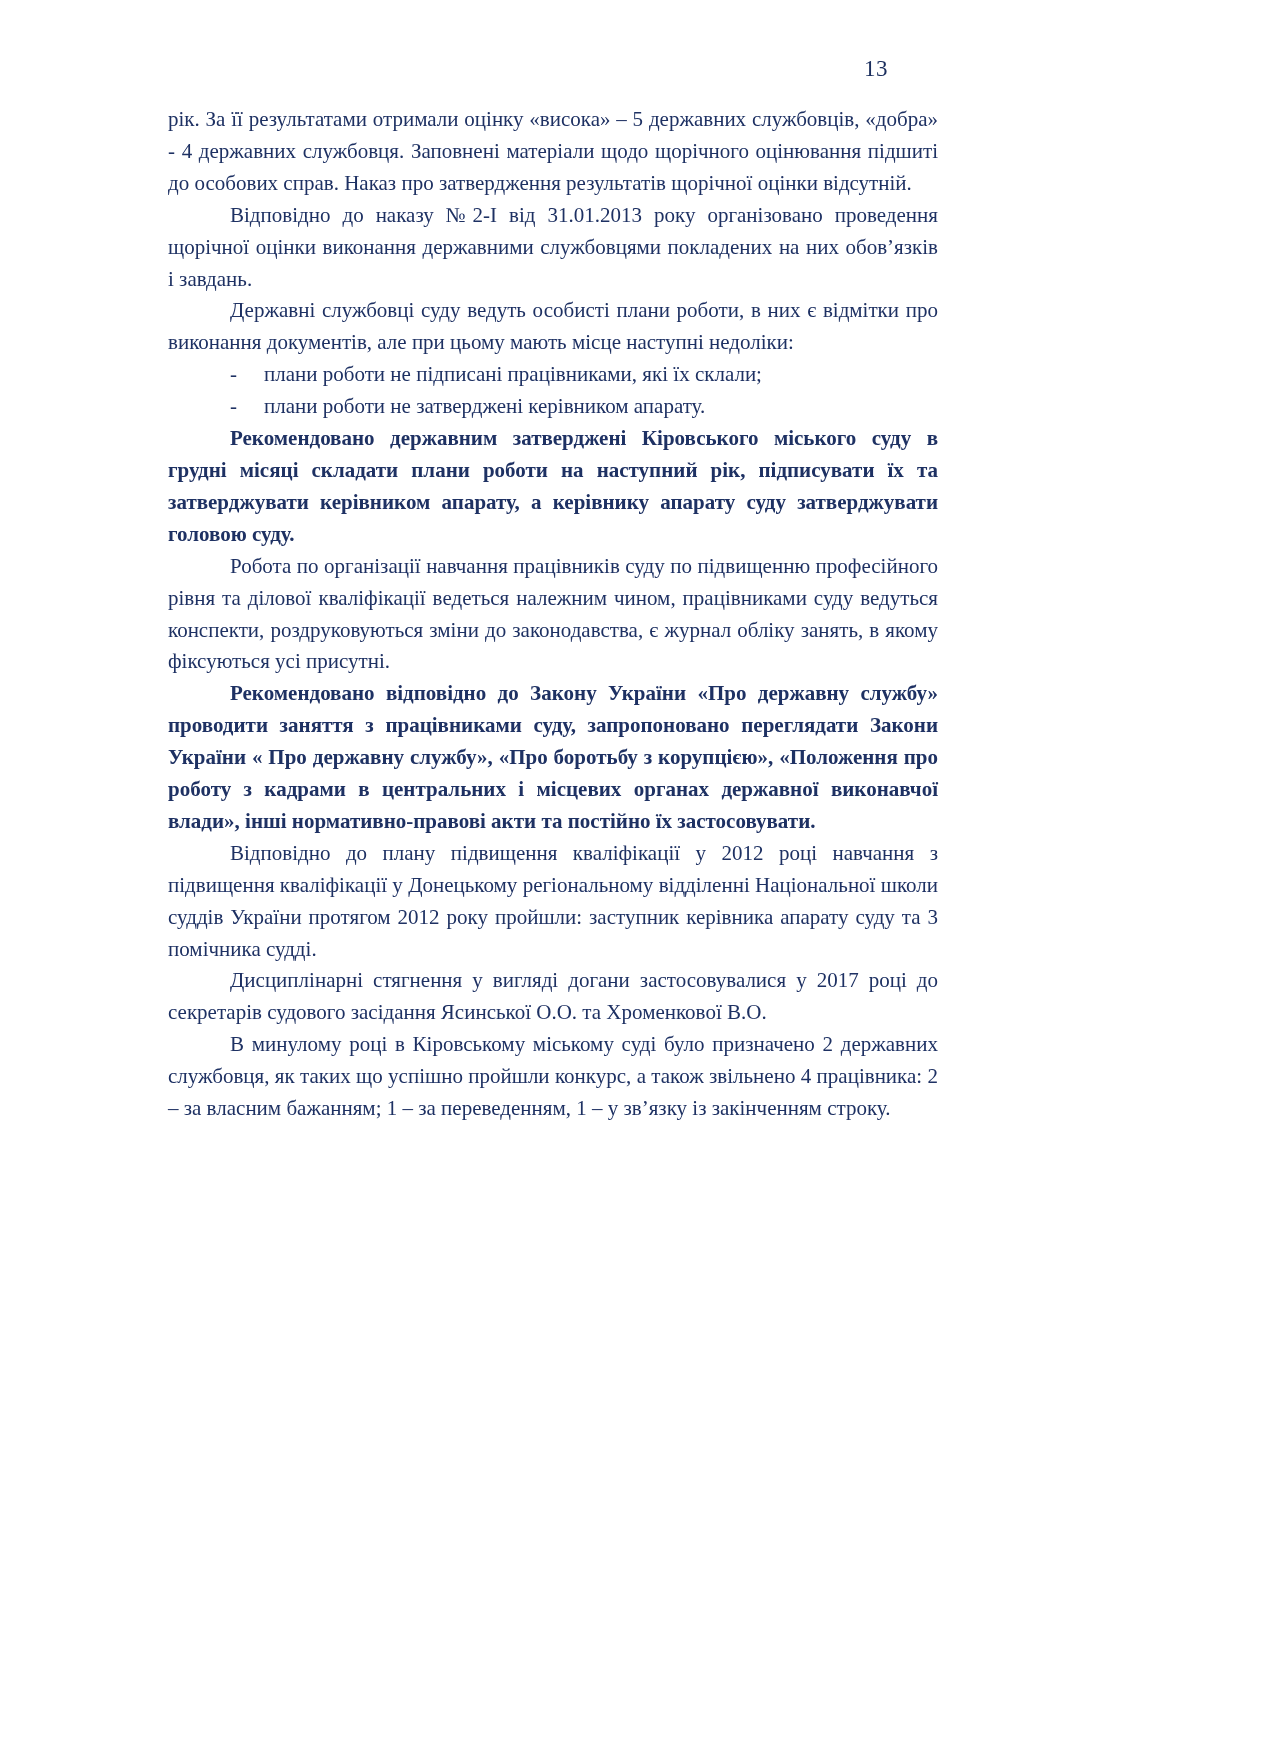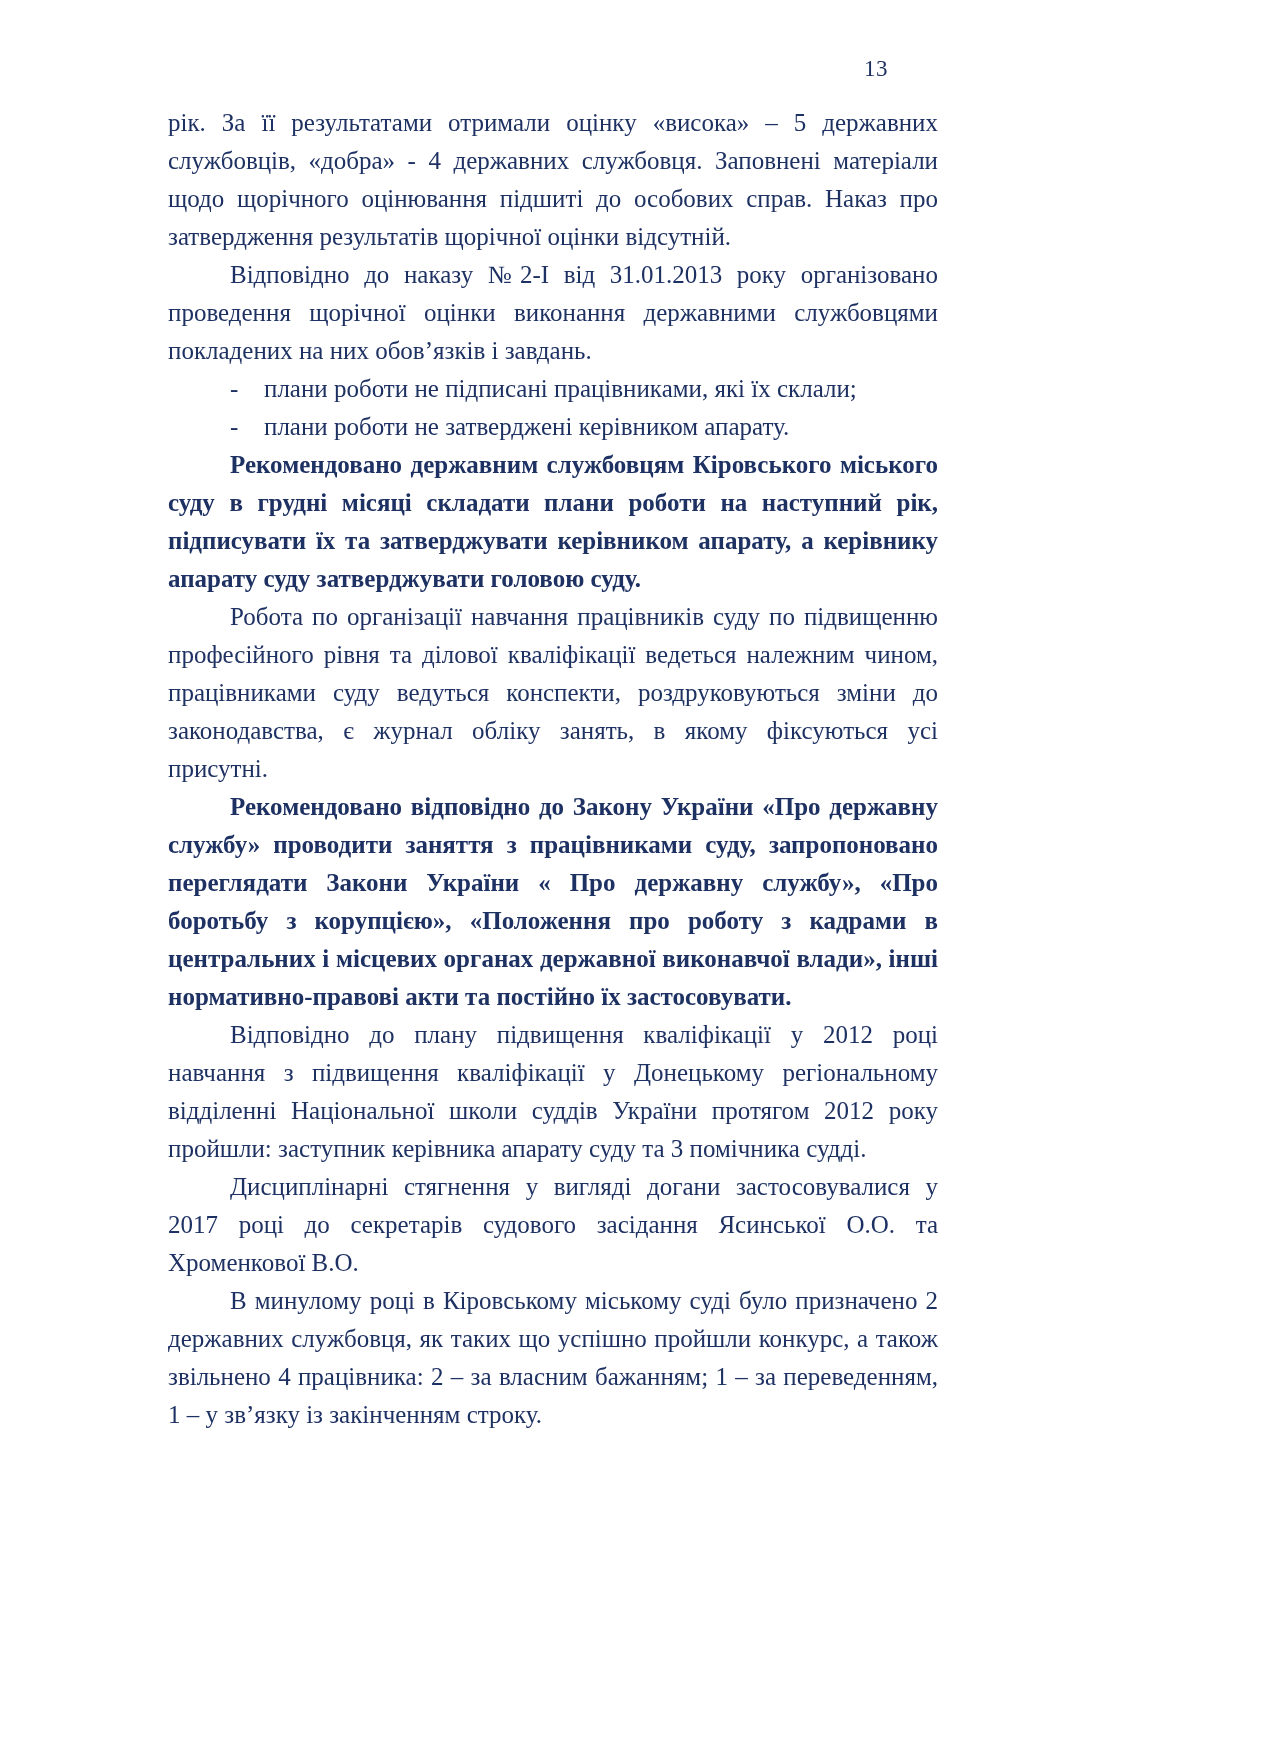--- a/index.html
+++ b/index.html
@@ -26,21 +26,21 @@
   }
   .page-number {
     text-align: right;
     font-size: 23px;
     color: #1b2f5e;
     padding-right: 50px;
     margin-bottom: 22px;
     letter-spacing: 0.5px;
   }
   .body-text {
-    font-size: 25px;
+    font-size: 21px;
     line-height: 1.52;
     text-align: justify;
     color: #1e3163;
     margin-top: 16px;
   }
   p {
     margin: 0;
     text-indent: 62px;
     text-align: justify;
     text-justify: inter-word;
@@ -79,33 +79,34 @@
 
   <div class="page-number">13</div>
 
   <div class="body-text">
 
     <p class="noindent">рік. За її результатами отримали оцінку «висока» – 5 державних службовців, «добра» - 4 державних службовця. Заповнені матеріали щодо щорічного оцінювання підшиті до особових справ. Наказ про затвердження результатів щорічної оцінки відсутній.</p>
 
     <p>Відповідно до наказу №2-І від 31.01.2013 року організовано проведення щорічної оцінки виконання державними службовцями покладених на них обов’язків і завдань.</p>
 
 
+    <p>Державні службовці суду ведуть особисті плани роботи, в них є відмітки про виконання документів, але при цьому мають місце наступні недоліки:</p>
 
     <ul class="dash-list">
       <li>
         <span class="dash">-</span>
         <span class="txt">плани роботи не підписані працівниками, які їх склали;</span>
       </li>
       <li>
         <span class="dash">-</span>
         <span class="txt">плани роботи не затверджені керівником апарату.</span>
       </li>
     </ul>
 
-    <p class="bold">Рекомендовано державним службовцям Кіровського міського суду в грудні місяці складати плани роботи на наступний рік, підписувати їх та затверджувати керівником апарату, а керівнику апарату суду затверджувати головою суду.</p>
+    <p class="bold">Рекомендовано державним затверджені Кіровського міського суду в грудні місяці складати плани роботи на наступний рік, підписувати їх та затверджувати керівником апарату, а керівнику апарату суду затверджувати головою суду.</p>
 
     <p>Робота по організації навчання працівників суду по підвищенню професійного рівня та ділової кваліфікації ведеться належним чином, працівниками суду ведуться конспекти, роздруковуються зміни до законодавства, є журнал обліку занять, в якому фіксуються усі присутні.</p>
 
 
     <p class="bold">Рекомендовано відповідно до Закону України «Про державну службу» проводити заняття з працівниками суду, запропоновано переглядати Закони України « Про державну службу», «Про боротьбу з корупцією», «Положення про роботу з кадрами в центральних і місцевих органах державної виконавчої влади», інші нормативно-правові акти та постійно їх застосовувати.</p>
 
     <p>Відповідно до плану підвищення кваліфікації у 2012 році навчання з підвищення кваліфікації у Донецькому регіональному відділенні Національної школи суддів України протягом 2012 року пройшли: заступник керівника апарату суду та 3 помічника судді.</p>
 
 
     <p>Дисциплінарні стягнення у вигляді догани застосовувалися у 2017 році до секретарів судового засідання Ясинської О.О. та Хроменкової В.О.</p>

